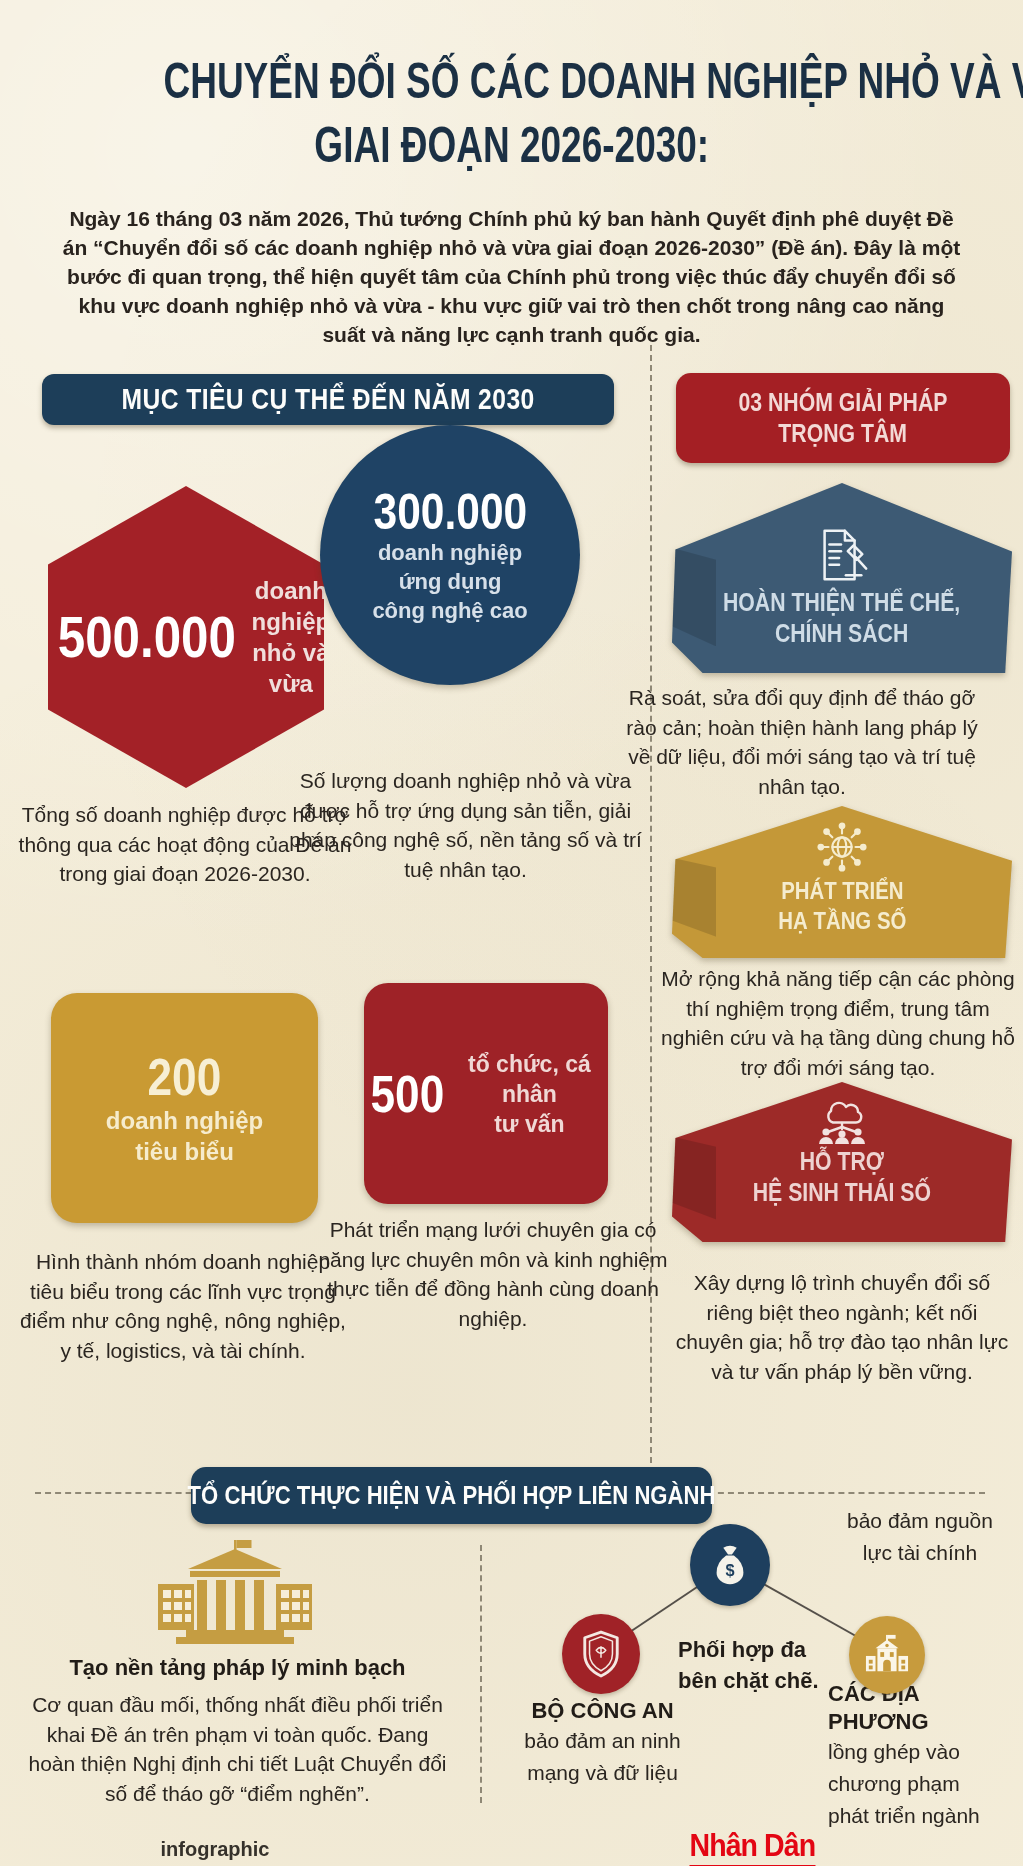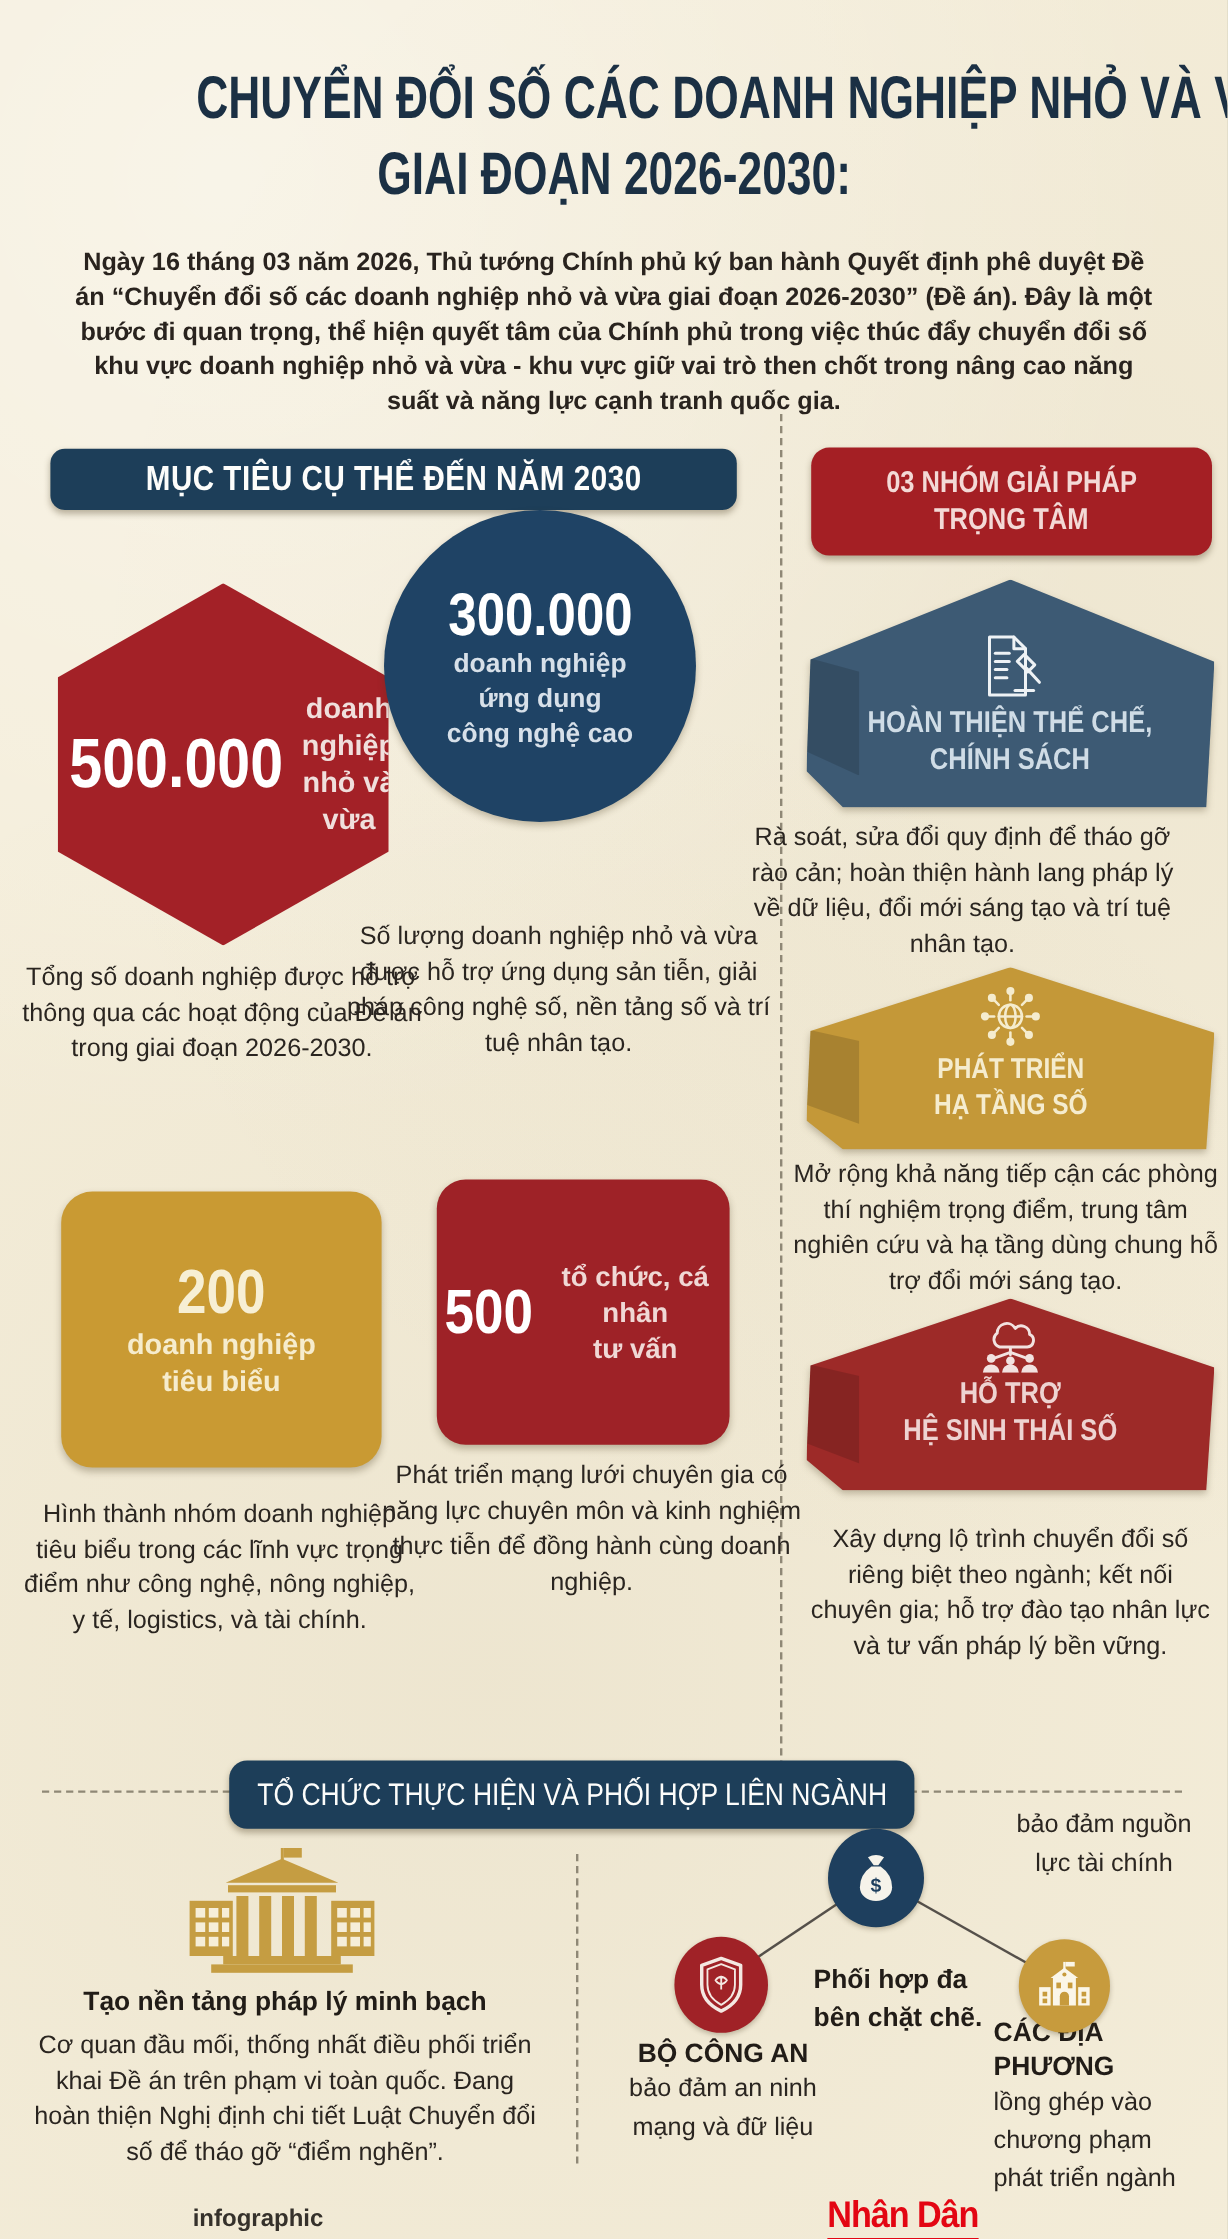--- a/index.html
+++ b/index.html
@@ -21,21 +21,21 @@
 
   
   #title-line1{top:50px;left:0;width:1023px;font-size:50px;font-weight:bold;color:#1b3044;line-height:62px;}
   #title-line2{top:114px;left:0;width:1023px;font-size:50px;font-weight:bold;color:#1b3044;line-height:62px;}
   #intro{top:204px;left:60px;width:903px;font-size:21px;line-height:29px;color:#29231e;}
 
   
   .bar{border-radius:12px;box-shadow:0 3px 5px rgba(70,55,25,.35);display:flex;align-items:center;justify-content:center;}
   #objectives-bar{left:42px;top:374px;width:572px;height:51px;background:#1d3e59;color:#fdfdfb;font-size:29px;font-weight:bold;letter-spacing:.5px;}
   #solutions-bar{left:676px;top:373px;width:334px;height:90px;background:#a41f24;color:#f3d9d6;font-size:25px;font-weight:bold;flex-direction:column;line-height:31px;border-radius:15px;}
-  #implementation-bar{left:191px;top:1467px;width:571px;height:57px;background:#1d3e59;color:#fdfdfb;font-size:26px;font-weight:normal;border-radius:15px;z-index:2;}
+  #implementation-bar{left:191px;top:1467px;width:521px;height:57px;background:#1d3e59;color:#fdfdfb;font-size:26px;font-weight:bold;border-radius:15px;z-index:2;}
 
   
   #hexagon{left:48px;top:486px;width:276px;height:302px;background:#a32127;
     clip-path:polygon(50% 0,100% 26%,100% 74%,50% 100%,0 74%,0 26%);
     display:flex;flex-direction:row;align-items:center;justify-content:center;}
   #circle-shape{left:320px;top:425px;width:260px;height:260px;border-radius:50%;background:#1f4365;
     display:flex;flex-direction:column;align-items:center;justify-content:center;box-shadow:0 3px 6px rgba(70,55,25,.3);}
   #gold-box{left:51px;top:993px;width:267px;height:230px;border-radius:26px;background:#c99a33;
     display:flex;flex-direction:column;align-items:center;justify-content:center;box-shadow:0 3px 6px rgba(70,55,25,.3);}
   #red-box{left:364px;top:983px;width:244px;height:221px;border-radius:24px;background:#9e2227;

